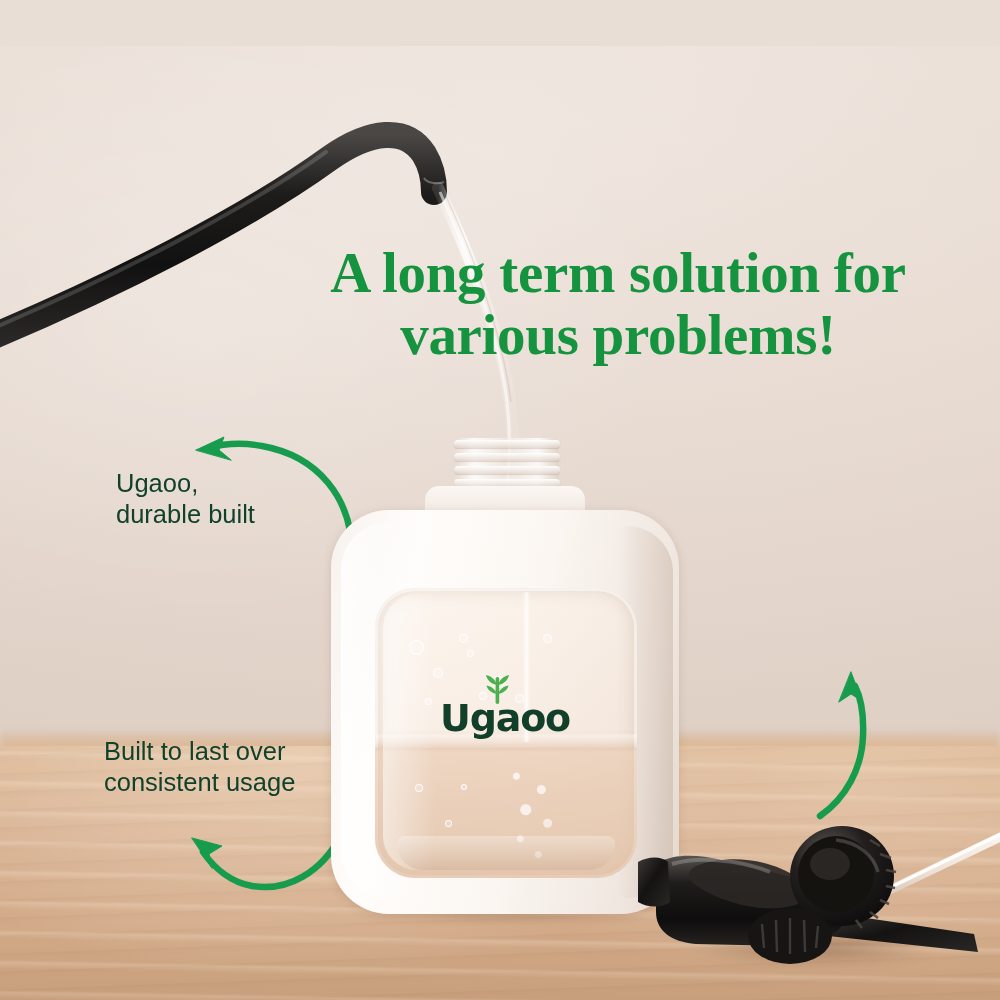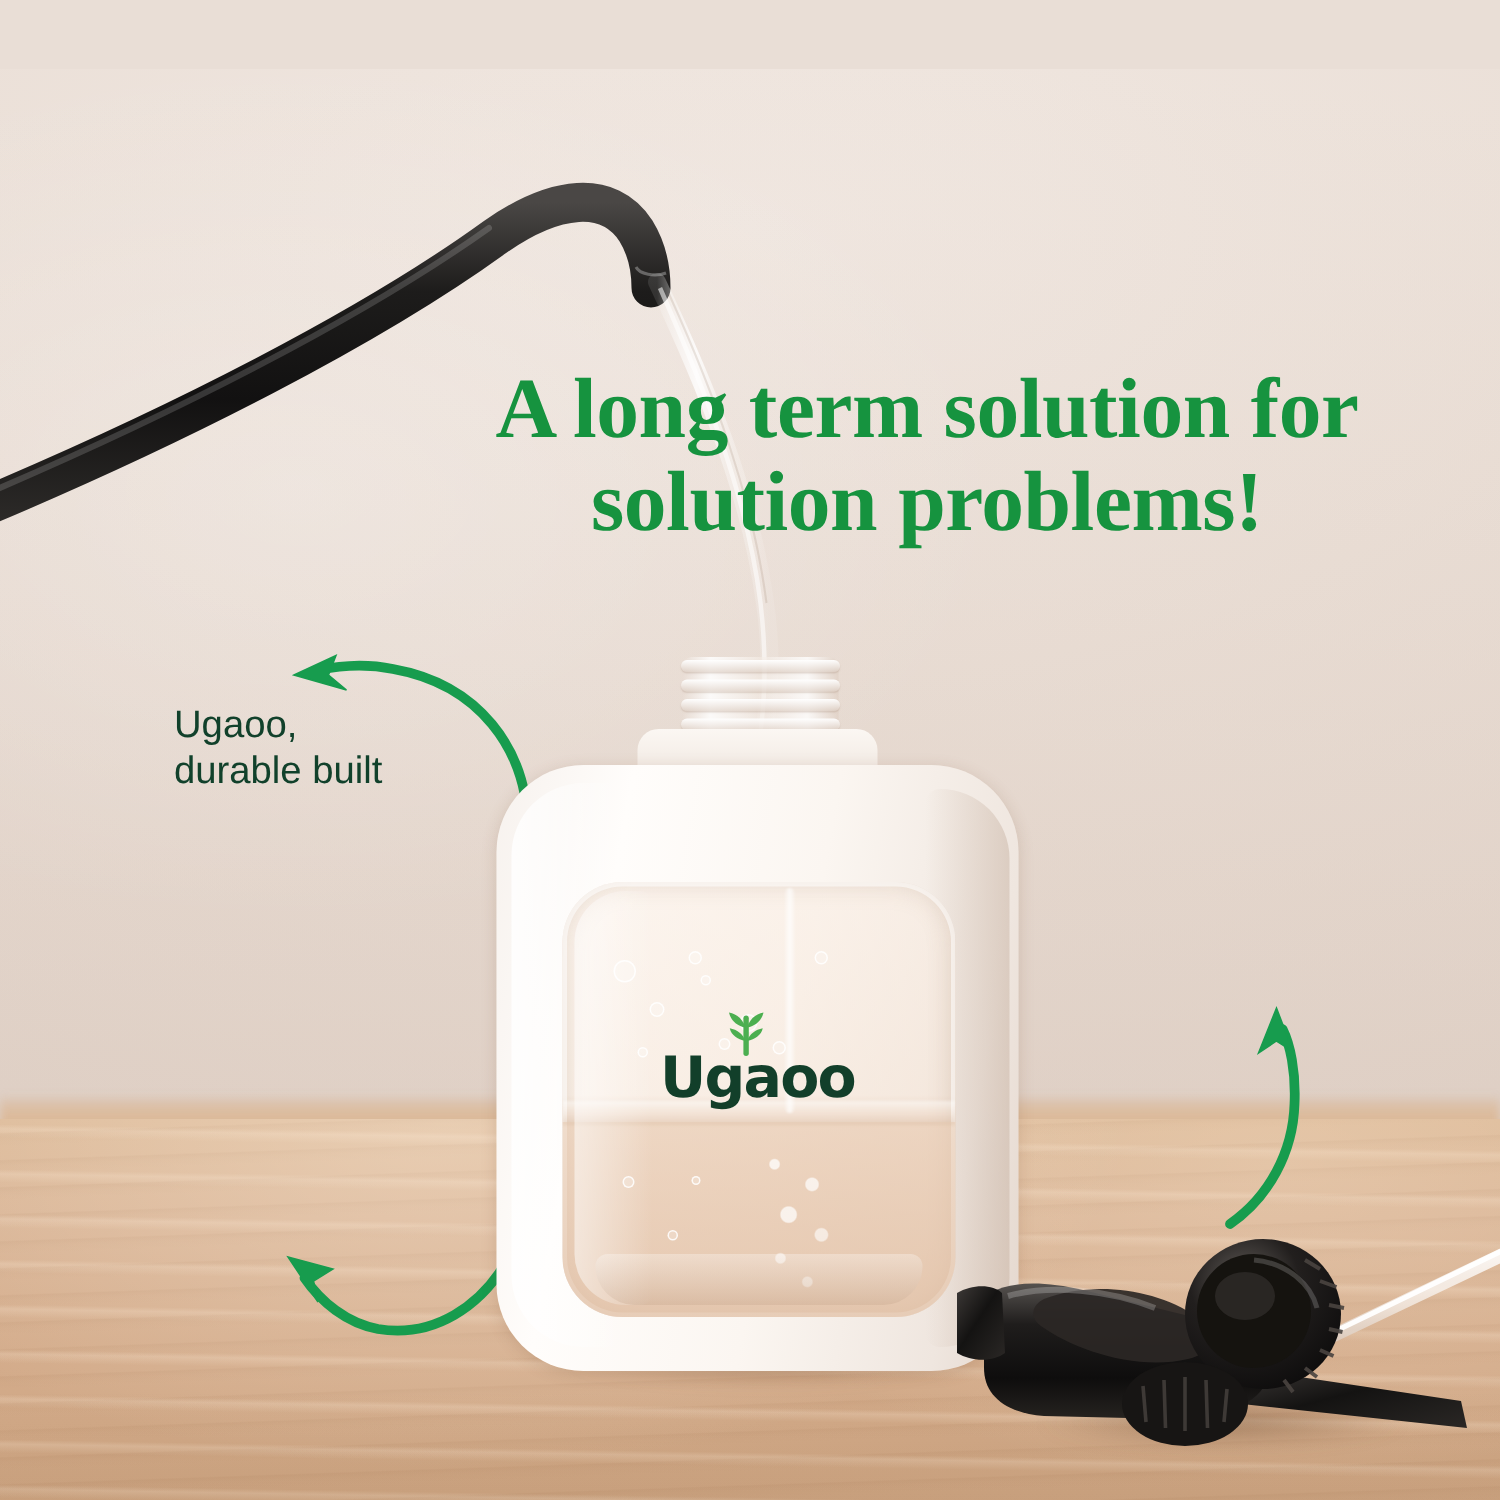--- a/index.html
+++ b/index.html
@@ -276,39 +276,41 @@
     <path d="M -30 292 C 118 230, 246 163, 326 106" fill="none" stroke="rgba(255,255,255,0.16)" stroke-width="4" stroke-linecap="round"></path>
     <path d="M 424 132 a 13 7 0 0 0 20 4" fill="none" stroke="rgba(255,255,255,0.30)" stroke-width="2"></path>
 
     <path d="M 438 142 C 470 210, 500 282, 510 356 C 516 398, 512 428, 508 452" fill="none" stroke="url(#waterG)" stroke-width="12" stroke-linecap="round"></path>
     <path d="M 440 146 C 470 214, 498 284, 507 356 C 512 398, 509 428, 506 450" fill="none" stroke="rgba(255,255,255,0.55)" stroke-width="3"></path>
     <path d="M 446 150 C 476 216, 502 286, 511 356" fill="none" stroke="rgba(150,120,100,0.18)" stroke-width="1.4"></path>
   </svg>
 
   <div class="headline">
     <span>A long term solution for</span>
-    <span class="l2">solution problems!</span>
+    <span class="l2">various problems!</span>
   </div>
 
   <svg class="spout-wrap noint" viewBox="0 0 1000 1000">
     <g stroke="#179c4e" fill="#179c4e" stroke-linecap="round">
 
       <path d="M 352 508 C 352 452, 318 410, 262 400 C 242 396, 222 398, 208 402" fill="none" stroke-width="6.5"></path>
       <path d="M 196 404 L 224 391 L 219 404 L 231 414 Z"></path>
 
       <path d="M 341 789 C 322 826, 288 846, 252 840 C 231 836, 214 822, 203 806" fill="none" stroke-width="6.5"></path>
       <path d="M 192 792 L 222 800 L 209 808 L 212 822 Z"></path>
 
       <path d="M 820 770 C 846 752, 862 722, 863 690 C 864 668, 860 650, 855 640" fill="none" stroke-width="6.5"></path>
       <path d="M 851 626 L 862 655 L 851 648 L 839 656 Z"></path>
     </g>
   </svg>
 
   <div class="callout" id="callout-strong">Ugaoo,
 durable built</div>
+  <div class="callout" id="callout-built">Built to last over
+consistent usage</div>
 
   <div class="bottle-shadow noint"></div>
 
   <div class="neck noint">
     <div class="neck-body"></div>
     <div class="thread" style="top:2px"></div>
     <div class="thread" style="top:15px"></div>
     <div class="thread" style="top:28px"></div>
     <div class="thread" style="top:41px"></div>
     <div class="neck-ring"></div>

